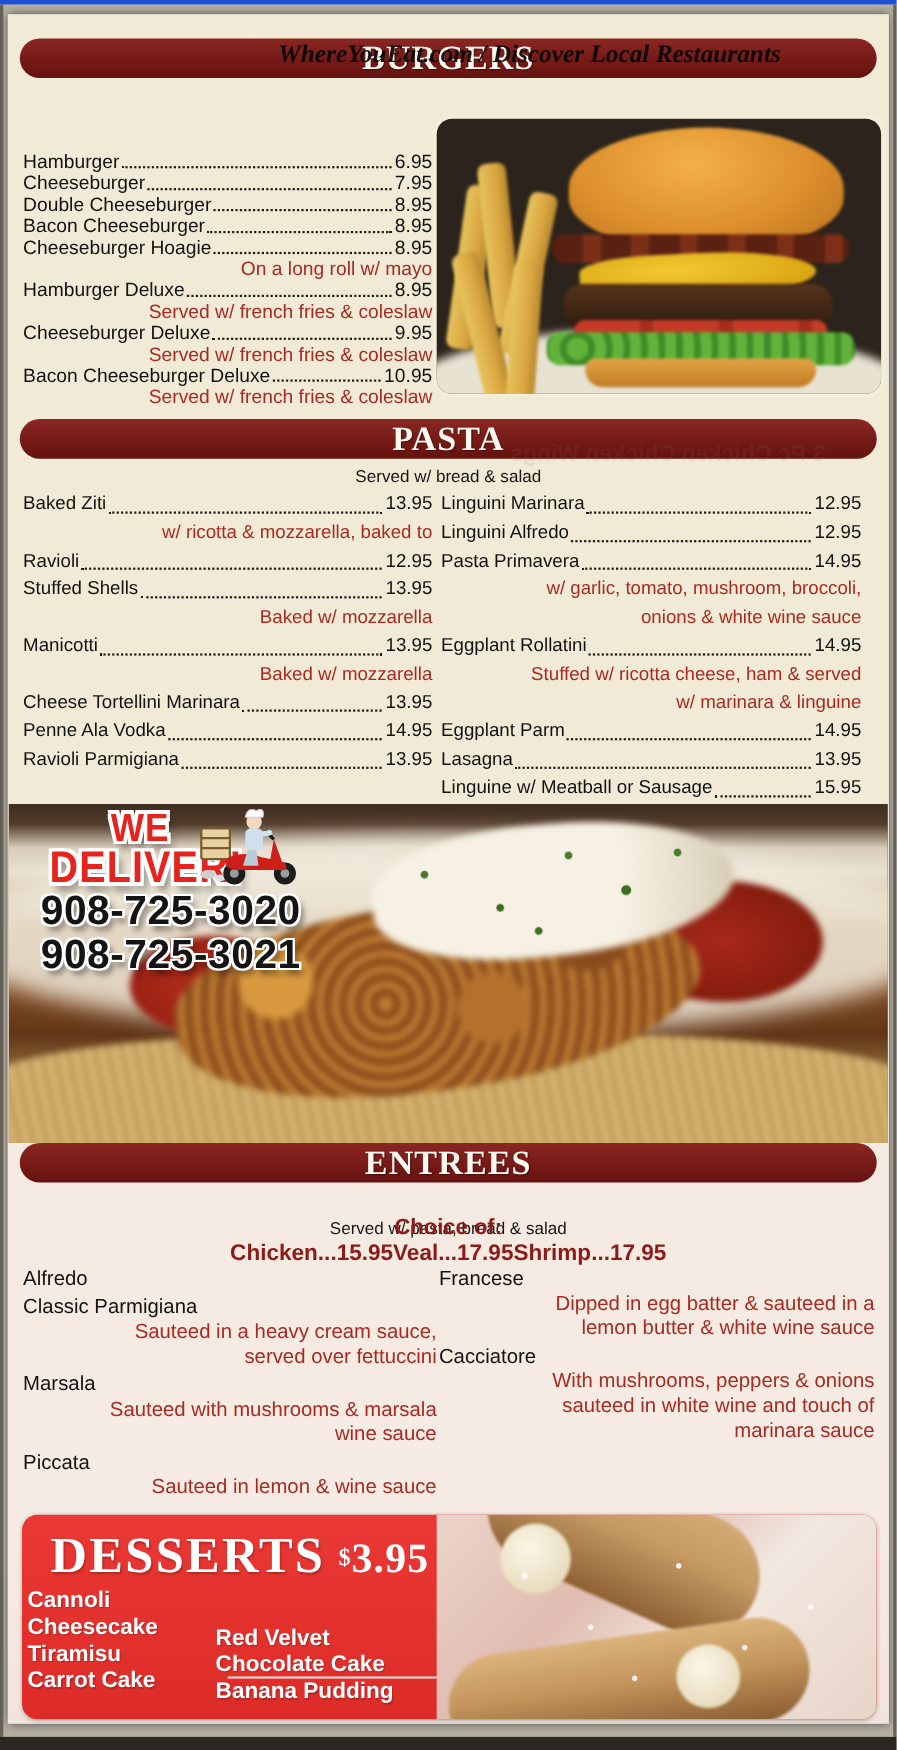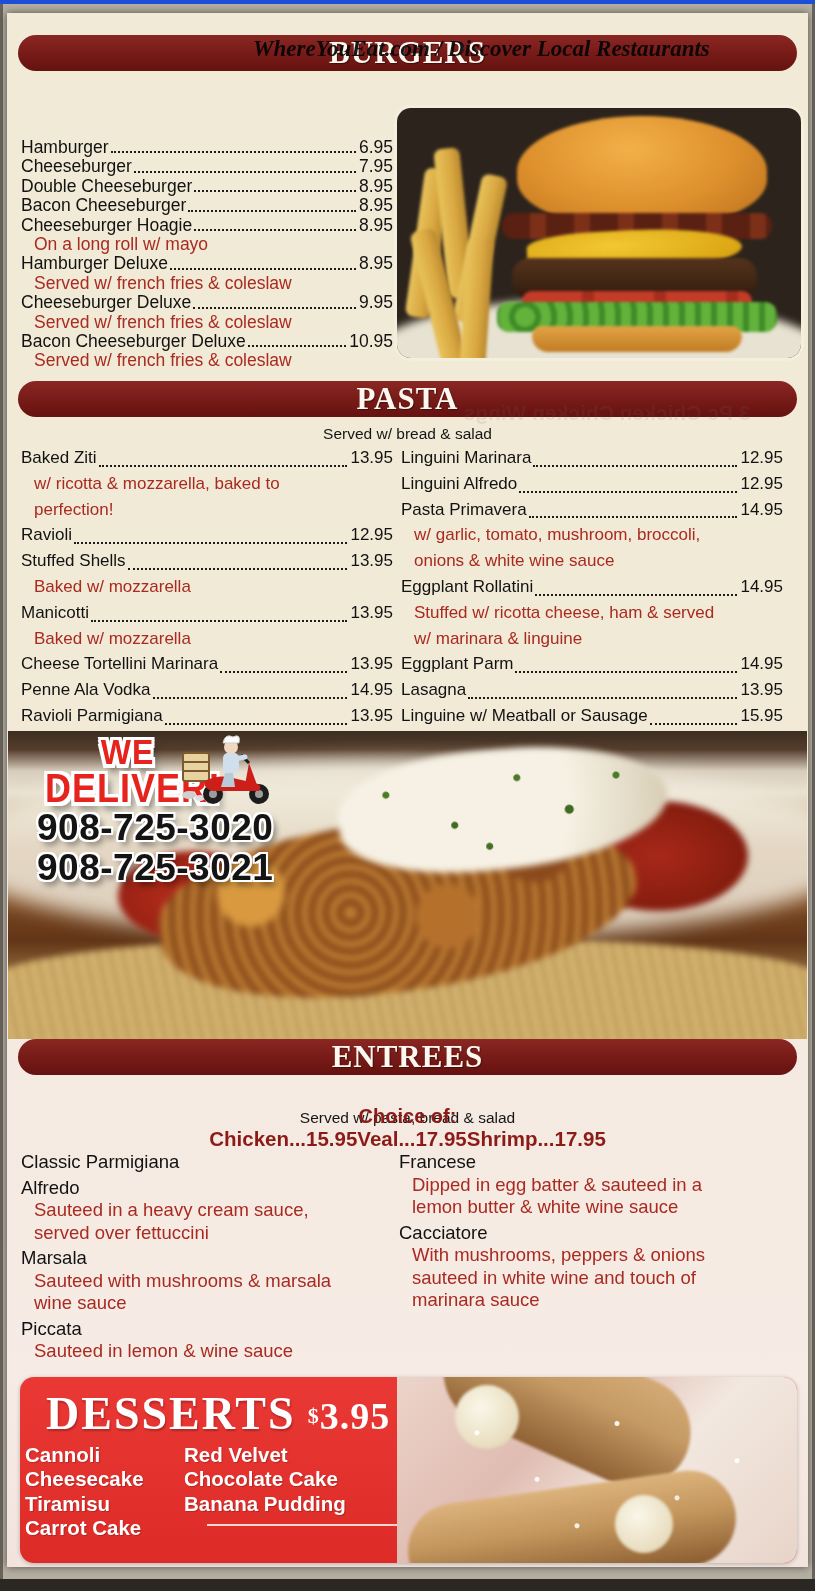--- a/index.html
+++ b/index.html
@@ -26,21 +26,21 @@
                font-size:23px; color:rgba(5,5,5,.93); }
 
   .note { position:absolute; left:0; right:0; text-align:center; font-size:15.5px; color:#151515; }
 
   
   .list { position:absolute; color:#121212; }
   .menu-row { display:flex; align-items:baseline; }
   .mi-name { white-space:nowrap; }
   .mi-dots { flex:1 1 auto; align-self:flex-end; border-bottom:2.6px dotted #1b1b1b; margin:0 3px 4px 2px; min-width:10px; }
   .mi-price { white-space:nowrap; }
-  .mi-desc { color:#a92a21; padding-left:13px; }
+  .mi-desc { color:#a92a21; padding-left:13px;text-align:right; }
   .mi-plain { color:#121212; }
 
   .burgers-list { font-size:17.5px; line-height:19.4px; width:372px; }
   .pasta-col    { font-size:17px; line-height:25.8px; }
   .ent-col      { font-size:18.5px; line-height:22.5px; }
   .ent-col .mi-plain { margin-top:3px; }
   .ent-col > :first-child { margin-top:0; }
 
   
   .burger-photo { position:absolute; left:390px; top:95px; width:404px; height:250px;
@@ -110,21 +110,21 @@
   .desserts { position:absolute; left:13px; top:1364px; width:777px; height:186px; border-radius:14px; overflow:hidden;
               background:linear-gradient(180deg,#ea3834,#dd2b28); box-shadow:0 1px 4px rgba(0,0,0,.25); }
   .dessert-title-row { position:absolute; left:26px; top:10px; display:flex; align-items:baseline; gap:12px; color:#fff;
                        font-family:"Liberation Serif", serif; font-weight:bold; }
   .dessert-title { font-size:46px; letter-spacing:2px; text-shadow:1px 2px 2px rgba(0,0,0,.25); }
   .dessert-price { font-size:38px; letter-spacing:1px; }
   .dessert-price sup { font-size:22px; vertical-align:6px; }
   .dessert-col { position:absolute; top:66px; text-align:left; color:#fff; font-weight:bold;
                  font-size:20.5px; line-height:24.3px; text-shadow:1px 1px 1px rgba(0,0,0,.2); }
   .dessert-col-1 { left:5px; width:170px; }
-  .dessert-col-2 { left:164px; width:200px; }
+  .dessert-col-2 { left:176px; width:200px;margin-top:34px; }
   .dessert-divider { position:absolute; left:187px; top:147px; width:190px; height:2px; background:rgba(255,255,255,.8); }
   .cannoli-photo { position:absolute; left:377px; top:0; width:400px; height:100%;
                    background:linear-gradient(135deg,#ecd4ca 0%,#e0bcb1 35%,#f2e8e0 60%,#e8d4c9 100%); overflow:hidden; }
   .cp { position:absolute; filter:blur(1.5px); }
   .cp-tube1b { left:40px; top:-30px; width:260px; height:110px; border-radius:55px; transform:rotate(24deg);
               background:linear-gradient(180deg,#d3a975 0%,#c59a64 40%,#8f6134 100%); }
   .cp-cream1 { left:58px; top:8px; width:64px; height:64px; border-radius:50%;
                background:radial-gradient(circle at 40% 35%,#faf6e8,#e8ddbf 70%,#cdbf9a); }
   .cp-tube2 { left:10px; top:110px; width:330px; height:95px; border-radius:48px; transform:rotate(-8deg);
               background:linear-gradient(180deg,#dcb27c 0%,#c2955c 45%,#8a5c30 100%); }
@@ -225,21 +225,20 @@
     <div class="ghost">3 Pc Chicken    Chicken Wings</div>
     <div class="note" style="top:412px;text-align:center;">Served w/ bread &amp; salad</div>
 
     <div class="list pasta-col" style="left:14px; top:432px; width:372px;">
         <div class="menu-row">
           <span class="mi-name">Baked Ziti</span>
           <span class="mi-dots"></span>
           <span class="mi-price">13.95</span>
         </div>
         <div class="mi-desc">w/ ricotta &amp; mozzarella, baked to</div>
-        <div class="mi-desc">perfection!</div>
         <div class="menu-row">
           <span class="mi-name">Ravioli</span>
           <span class="mi-dots"></span>
           <span class="mi-price">12.95</span>
         </div>
         <div class="menu-row">
           <span class="mi-name">Stuffed Shells</span>
           <span class="mi-dots"></span>
           <span class="mi-price">13.95</span>
         </div>
@@ -352,22 +351,22 @@
     </div>
     <div class="note" style="top:1096px;">Served w/ pasta, bread &amp; salad</div>
     <div class="choice-label">Choice of:</div>
     <div class="choices">
         <div class="choice-item">Chicken...15.95</div>
         <div class="choice-item">Veal...17.95</div>
         <div class="choice-item">Shrimp...17.95</div>
       </div>
 
     <div class="list ent-col" style="left:14px; top:1138px; width:376px;">
+        <div class="mi-plain">Alfredo</div>
         <div class="mi-plain">Classic Parmigiana</div>
-        <div class="mi-plain">Alfredo</div>
         <div class="mi-desc">Sauteed in a heavy cream sauce,</div>
         <div class="mi-desc">served over fettuccini</div>
         <div class="mi-plain">Marsala</div>
         <div class="mi-desc">Sauteed with mushrooms &amp; marsala</div>
         <div class="mi-desc">wine sauce</div>
         <div class="mi-plain">Piccata</div>
         <div class="mi-desc">Sauteed in lemon &amp; wine sauce</div>
       </div>
     <div class="list ent-col" style="left:392px; top:1138px; width:396px;">
         <div class="mi-plain">Francese</div>

